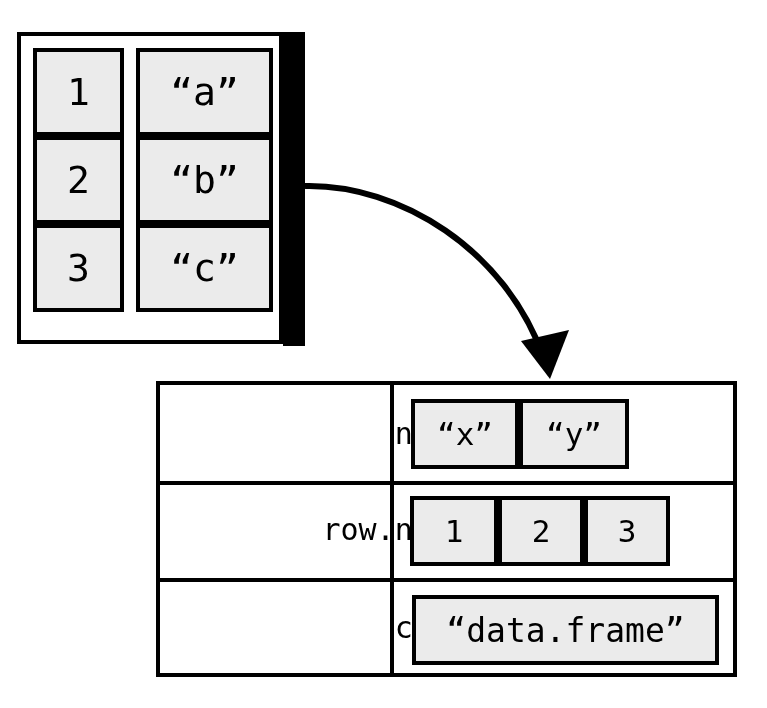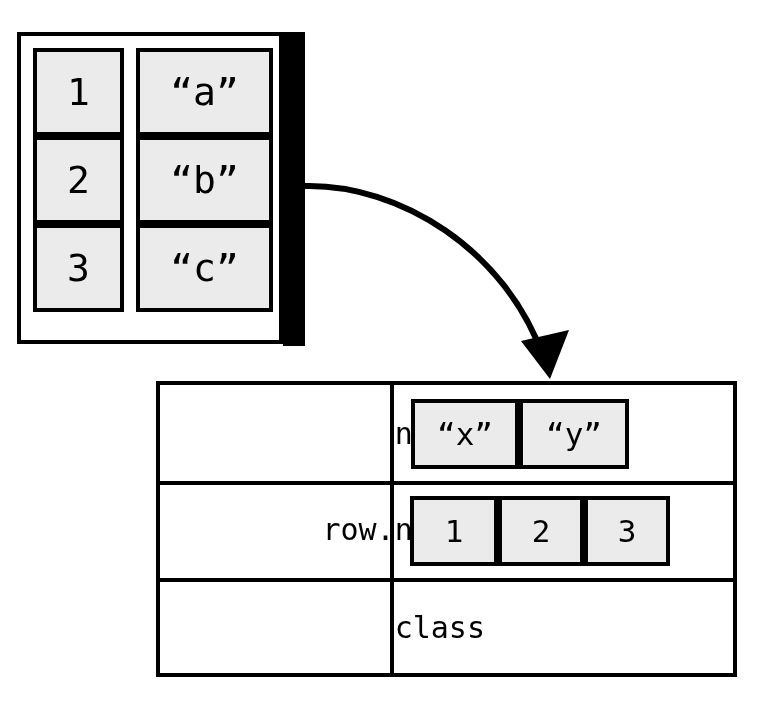--- a/index.html
+++ b/index.html
@@ -136,15 +136,16 @@
     <div class="attr-label" style="top:0px;   height:96px;">names</div>
     <div class="cell val-cell" style="left:251px; top:14px; width:108px; height:70px;">“x”</div>
     <div class="cell val-cell" style="left:359px; top:14px; width:110px; height:70px;">“y”</div>
 
     <div class="attr-label" style="top:96px;  height:97px;">row.names</div>
     <div class="cell val-cell" style="left:250px; top:111px; width:88px; height:70px;">1</div>
     <div class="cell val-cell" style="left:338px; top:111px; width:86px; height:70px;">2</div>
     <div class="cell val-cell" style="left:424px; top:111px; width:86px; height:70px;">3</div>
 
     <div class="attr-label" style="top:193px; height:99px;">class</div>
+    <div class="cell val-cell-wide" style="left:252px; top:210px; width:307px; height:70px;">“data.frame”</div>
   </div>
 
 </div>
 
 </body></html>

